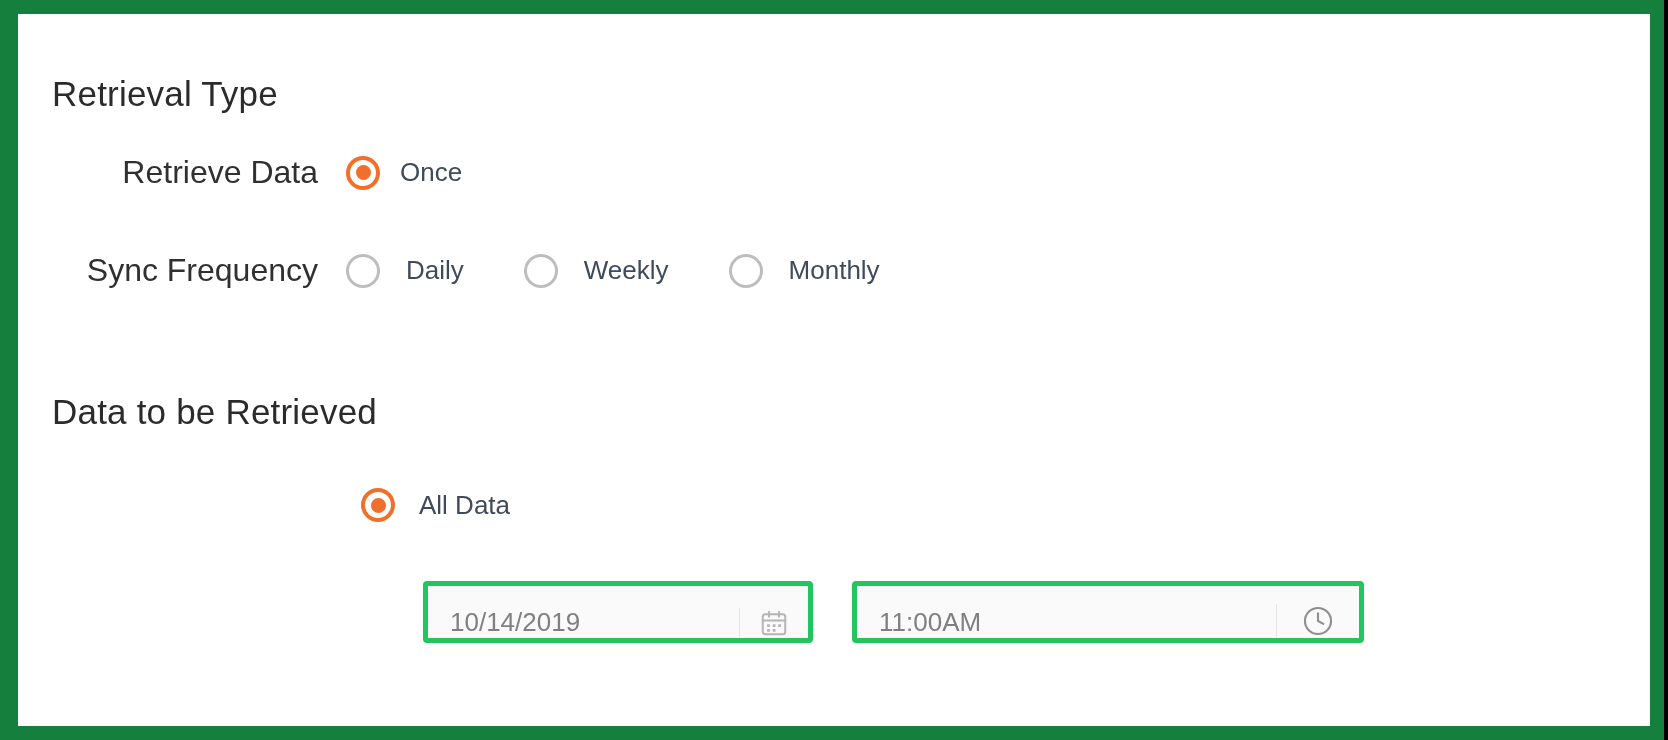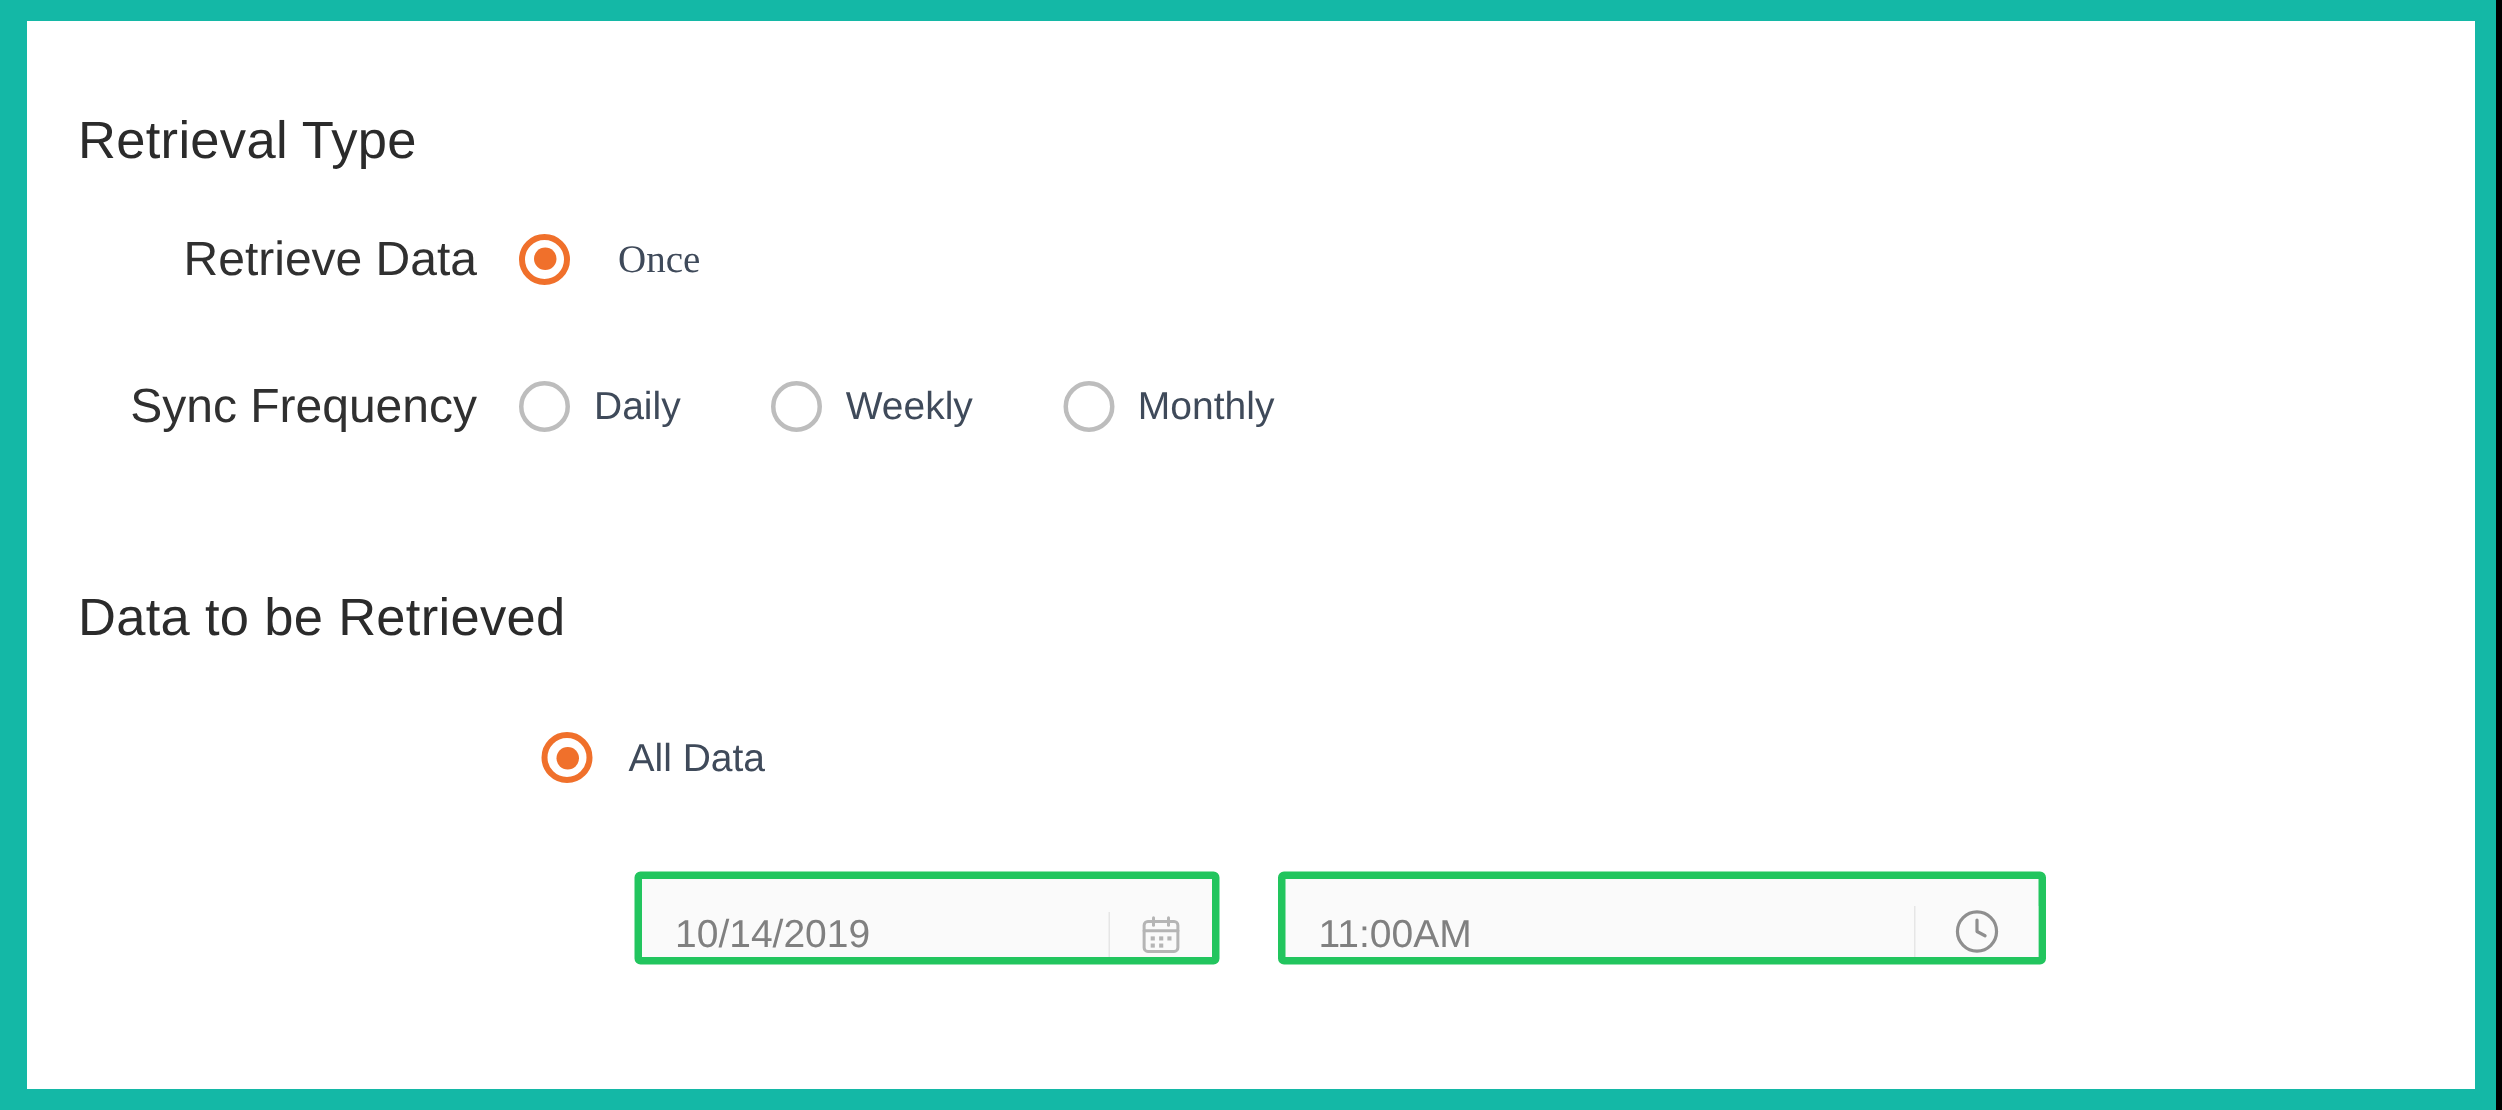--- a/index.html
+++ b/index.html
@@ -13,21 +13,21 @@
     overflow: hidden;
     font-family: "Liberation Sans", sans-serif;
   }
 
   .screen {
     position: absolute;
     left: 0;
     top: 0;
     width: 1664px;
     height: 740px;
-    background: #14b8a6;
+    background: #15803d;
     box-sizing: border-box;
   }
 
   
   .panel {
     position: absolute;
     left: 18px;
     top: 14px;
     width: 1632px;
     height: 712px;
@@ -105,27 +105,27 @@
   .radio-text {
     color: #3f4a5a;
     font-size: 26px;
     font-weight: 400;
     white-space: nowrap;
   }
 
   
   #row-retrieve-data { left: 0; top: 140px; width: 1632px; }
   #row-retrieve-data .field-label { width: 300px; margin-right: 28px; }
-  #row-retrieve-data .radio-text { margin-left: 32px; font-family: Liberation Serif, serif; }
+  #row-retrieve-data .radio-text { margin-left: 20px; }
 
   
   #row-sync-frequency { left: 0; top: 238px; width: 1632px; }
   #row-sync-frequency .field-label { width: 300px; margin-right: 28px; }
   #row-sync-frequency .radio-option { margin-right: 0; }
-  #row-sync-frequency .radio-text { margin-left: 16px; }
+  #row-sync-frequency .radio-text { margin-left: 26px; }
   #row-sync-frequency .radio-option + .radio-option { margin-left: 60px; }
 
   
   #row-all-data {
     left: 343px;
     top: 474px;
   }
   #row-all-data .radio-text { margin-left: 24px; }
 
   

